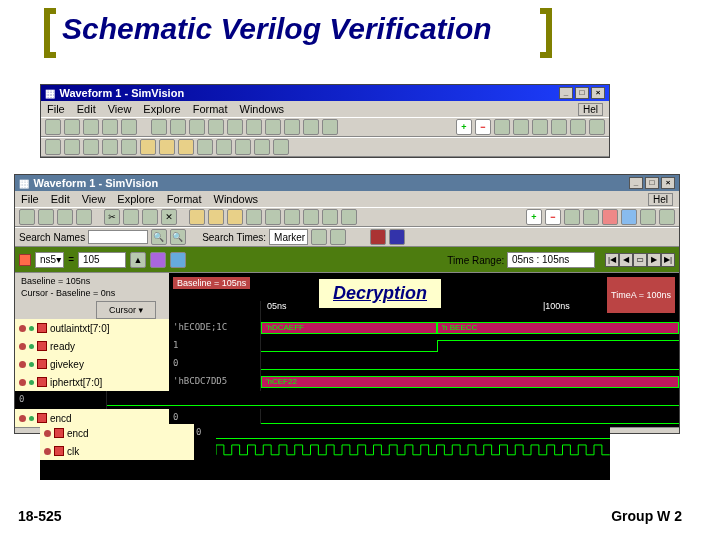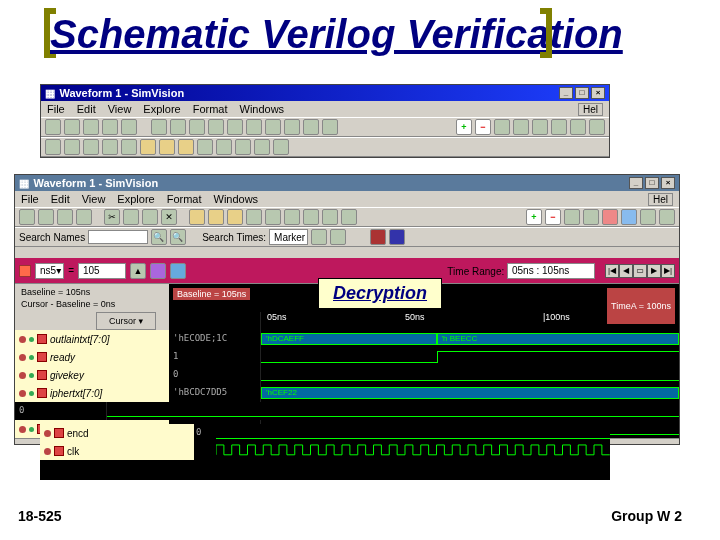--- a/index.html
+++ b/index.html
@@ -2,21 +2,21 @@
 <html><head>
 <meta charset="utf-8">
 <style>
 * { margin:0; padding:0; box-sizing:border-box; font-family:Arial,Helvetica,sans-serif; }
 body { width:720px; height:540px; background:#fff; position:relative; font-size:11px; }
 
 
 .bracket-l,.bracket-r { position:absolute; top:8px; }
 .bracket-l { left:44px; width:12px; height:50px; border-top:6px solid #808000; border-left:6px solid #808000; border-bottom:6px solid #808000; }
 .bracket-r { left:540px; width:12px; height:50px; border-top:6px solid #808000; border-right:6px solid #808000; border-bottom:6px solid #808000; }
-.slide-title { position:absolute; top:12px; left:50px; font-size:40px; font-weight:bold; font-style:italic; color:#000080;text-decoration:underline; }
+.slide-title { position:absolute; top:12px; left:62px; font-size:30px; font-weight:bold; font-style:italic; color:#000080; }
 
 
 .win-back { position:absolute; top:84px; left:40px; width:570px; background:#d4d0c8; border:1px solid #444; }
 .titlebar-back { background:linear-gradient(to right,#00008b,#1e40ff); color:#fff; height:16px; display:flex; align-items:center; padding:0 4px; font-size:11px; font-weight:bold; }
 .tb-spacer { flex:1; }
 .tb-btn { width:14px; height:12px; background:#d4d0c8; border:1px solid #555; margin-left:2px; color:#000; font-size:8px; line-height:10px; text-align:center; }
 .menubar { background:#d4d0c8; height:16px; display:flex; gap:12px; padding:0 6px; align-items:center; font-size:11px; }
 .help-box { margin-left:auto; border:1px solid #888; padding:0 4px; font-size:10px; }
 
 
@@ -24,47 +24,47 @@
 .titlebar-front { background:#5a7a9c; color:#fff; height:16px; display:flex; align-items:center; padding:0 4px; font-size:11px; font-weight:bold; }
 
 .toolbar { background:#d4d0c8; height:20px; display:flex; align-items:center; gap:3px; padding:0 4px; border-top:1px solid #fff; border-bottom:1px solid #888; }
 .ticon { width:16px; height:16px; background:#b8c8b0; border:1px solid #888; border-radius:2px; font-size:9px; text-align:center; line-height:14px; }
 .tool-input { width:60px; height:14px; background:#fff; border:1px solid #888; font-size:9px; padding:0 2px; }
 .tool-flex { flex:1 }
 .plus { background:#fff; color:#0b0; font-weight:bold; }
 .minus { background:#fff; color:#d00; font-weight:bold; }
 .colored { background:#e8d088; }
 
-.row3 { background:#be185d; height:26px; display:flex; align-items:center; padding:0 4px; gap:4px; border-bottom:1px solid #888;margin-top:11px; }
+.row3 { background:#4d7c0f; height:26px; display:flex; align-items:center; padding:0 4px; gap:4px; border-bottom:1px solid #888; }
 .red-sq { width:12px; height:12px; background:#ff6a4a; border:1px solid #933; }
 .combo { height:16px; background:#fff; border:1px solid #888; font-size:10px; padding:0 2px 0 4px; display:inline-flex; align-items:center; }
 .time-range { margin-left:auto; font-size:10px; }
 .scroll-mini { display:flex; margin-left:6px; }
 .scroll-mini div { width:14px; height:14px; background:#d4d0c8; border:1px solid #555; text-align:center; font-size:8px; line-height:12px; }
 
 .baseline-row { background:#d4d0c8; height:28px; display:flex; }
 .baseline-left { width:154px; padding:2px 6px; font-size:9px; line-height:12px; }
 .baseline-mid { flex:1; background:#000; position:relative; }
 .baseline-tag { position:absolute; top:4px; left:4px; background:#b44; color:#fff; font-size:9px; padding:1px 4px; }
 .timea-tag { position:absolute; top:4px; right:4px; background:#b44; color:#fff; font-size:9px; padding:13px 4px; }
 
 .ruler-row { display:flex; height:18px; }
 .cursor-btn { width:60px; background:#d4d0c8; border:1px solid #888; font-size:9px; text-align:center; line-height:16px; }
 .val-col { width:92px; background:#000; color:#fff; font-size:9px; padding:0 4px; line-height:16px; border-right:1px solid #222; }
 .ruler { flex:1; background:#000; color:#fff; font-size:9px; display:flex; }
 .ruler span { width:33%; padding-left:6px; }
 
 .sig-row { display:flex; height:18px; }
-.sig-name { width:154px; background:#fffbcc; display:flex; align-items:center; padding:0 4px; gap:3px; font-size:10px;font-style:italic; }
+.sig-name { width:154px; background:#fffbcc; display:flex; align-items:center; padding:0 4px; gap:3px; font-size:10px; }
 .sig-bullet1 { width:7px; height:7px; background:#b44; border-radius:50%; }
 .sig-bullet2 { width:5px; height:5px; background:#3a5; border-radius:50%; }
 .sig-box { width:10px; height:10px; background:#d44; border:1px solid #800; }
 .sig-val { width:92px; background:#000; color:#aaa; font-family:monospace; font-size:9px; padding:0 4px; line-height:16px; border-right:1px solid #222; }
 .wave { flex:1; background:#000; position:relative; overflow:hidden; }
-.bus-seg { position:absolute; top:3px; bottom:3px; border:1px solid #0f0; color:#0f0; font-size:8px; padding:0 4px; line-height:10px; background:#0369a1; }
+.bus-seg { position:absolute; top:3px; bottom:3px; border:1px solid #0f0; color:#0f0; font-size:8px; padding:0 4px; line-height:10px; background:#be185d; }
 .line-low { position:absolute; left:0; right:0; bottom:3px; border-top:1px solid #0f0; }
 .step-high { position:absolute; top:3px; bottom:3px; border-top:1px solid #0f0; }
 
 
 .back-sig-area { position:absolute; top:424px; left:40px; width:570px; background:#000; }
 .bsig-row { display:flex; height:18px; }
 .bsig-name { width:154px; background:#fffbcc; display:flex; align-items:center; padding:0 4px; gap:3px; font-size:10px; }
 .bsig-val { width:22px; background:#000; color:#aaa; font-family:monospace; font-size:9px; padding:0 2px; line-height:16px;}
 .bsig-wave { flex:1; background:#000; position:relative; overflow:hidden; height:18px; }
 

